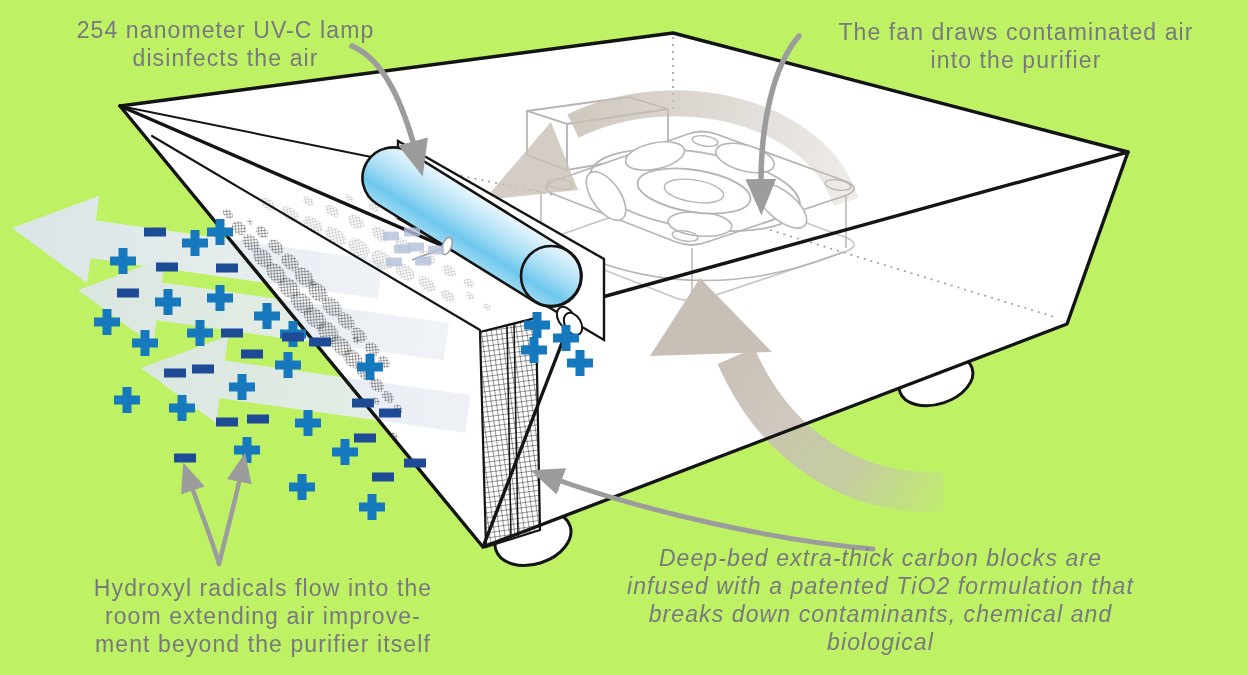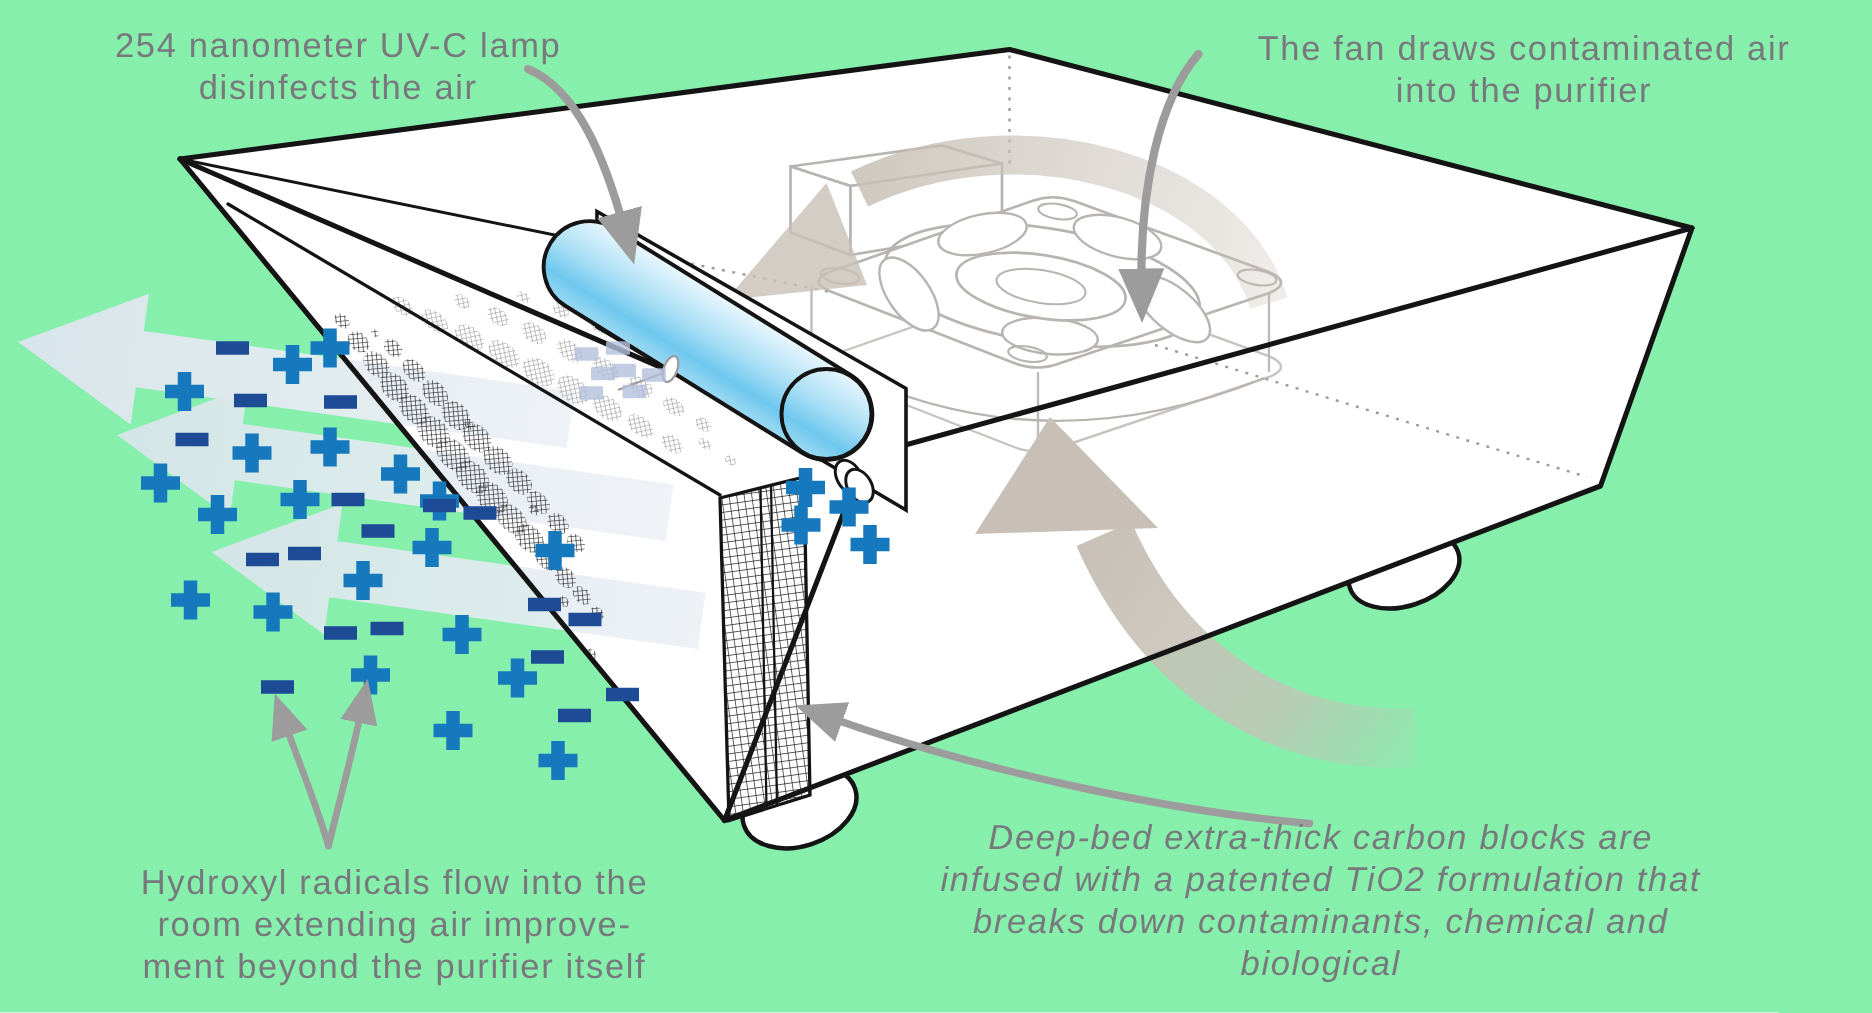--- a/index.html
+++ b/index.html
@@ -1,16 +1,16 @@
 <!DOCTYPE html>
 <html style="--label_text: #77797c; --outline: #141414; --fan_line: #b8b4b1; --pointer: #9c9c9c; --positive_ion: #1779bd; --negative_ion: #1d4b96; --faded_ion: #b3c0dd; --lamp_blue_light: #eaf7fd; --lamp_blue: #6ec7ee; --airflow_light: #dce4ed; --airflow_warm: #c8c0b6;"><head>
 <meta charset="utf-8">
 <style>
   html,body{margin:0;padding:0;background:#ffffff;}
-  .stage{position:relative;width:1248px;height:675px;background:#86efac;overflow:hidden;
+  .stage{position:relative;width:1248px;height:675px;background:#bef264;overflow:hidden;
          font-family:"Liberation Sans", sans-serif;}
   svg{position:absolute;left:0;top:0;}
   .lbl{position:absolute;text-align:center;color:var(--label_text,#77797c);
        font-size:23px;line-height:28px;letter-spacing:1.1px;white-space:pre-line;}
   
   .plus{fill:var(--positive_ion,#1779bd);}
   .minus{fill:var(--negative_ion,#1d4b96);}
   .faded{fill:var(--faded_ion,#b3c0dd);opacity:.8;}
   .edge{stroke:var(--outline,#141414);fill:none;stroke-linecap:round;stroke-linejoin:round;}
   .fanln{stroke:var(--fan_line,#b8b4b1);fill:none;}

